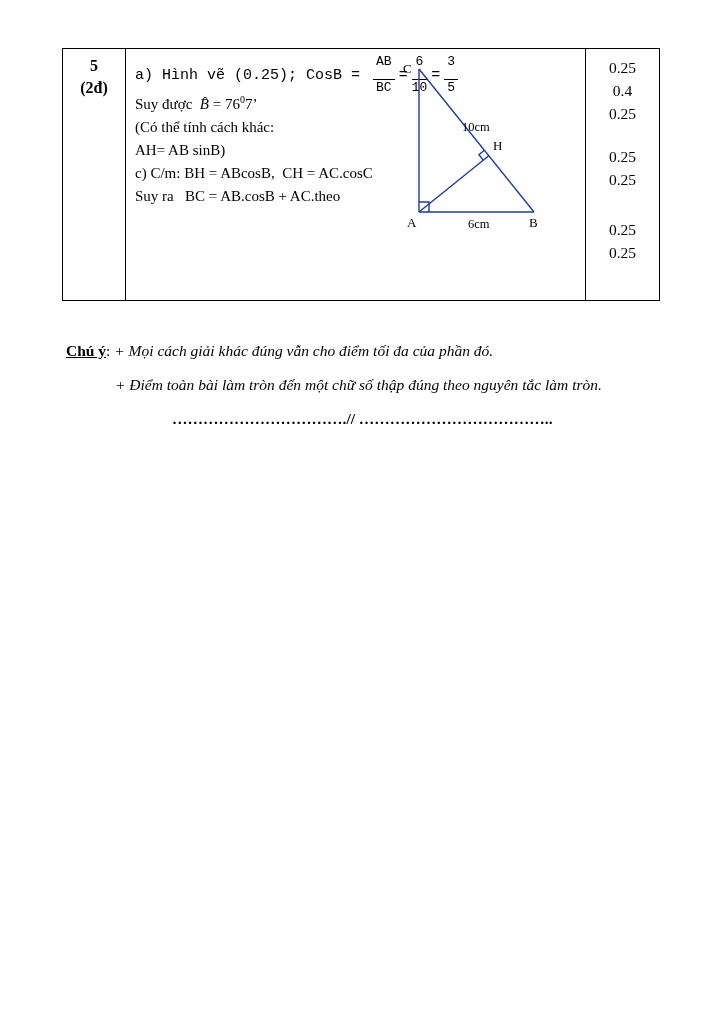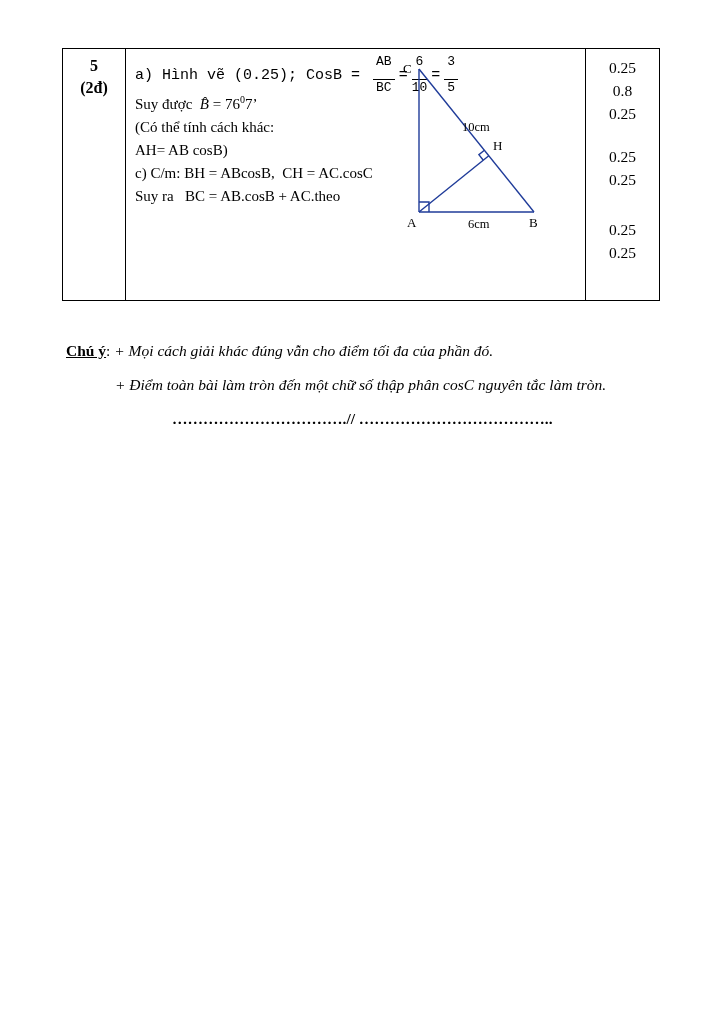--- a/index.html
+++ b/index.html
@@ -95,21 +95,21 @@
         <span class="frac"><span class="num">AB</span><span class="den">BC</span></span>
         <span>=</span>
         <span class="frac"><span class="num">6</span><span class="den">10</span></span>
         <span>=</span>
         <span class="frac"><span class="num">3</span><span class="den">5</span></span>
       </div>
 
       <div class="sol-line"><span>Suy được  </span><span class="italic">B̂</span><span> = 76</span><sup>0</sup><span>7’</span></div>
 
       <div class="sol-line">(Có thể tính cách khác:</div>
-      <div class="sol-line">AH= AB cosB)</div>
+      <div class="sol-line">AH= AB sinB)</div>
       <div class="sol-line">c) C/m: BH = ABcosB,  CH = AC.cosC</div>
       <div class="sol-line">Suy ra   BC = AB.cosB + AC.theo</div>
 
       <svg class="diagram" width="150" height="180" viewBox="0 0 150 180">
         <g fill="none" stroke-width="1.4" stroke="#1f3b99">
           <line x1="17" y1="12" x2="17" y2="155"></line>
           <line x1="17" y1="155" x2="132" y2="155"></line>
           <line x1="17" y1="12" x2="132" y2="155"></line>
           <line x1="17" y1="155" x2="86.8" y2="98.8"></line>
           <polyline points="17,145 27,145 27,155"></polyline>
@@ -120,29 +120,29 @@
         <text x="91" y="93">H</text>
         <text x="5" y="170">A</text>
         <text class="small-label" x="66" y="171">6cm</text>
         <text x="127" y="170">B</text>
       </svg>
 
     </div>
 
     <div class="cell-marks">
       <span class="mark-0">0.25</span>
-      <span class="mark-1">0.8</span>
+      <span class="mark-1">0.4</span>
       <span class="mark-2">0.25</span>
       <span class="mark-3">0.25</span>
       <span class="mark-4">0.25</span>
       <span class="mark-5">0.25</span>
       <span class="mark-6">0.25</span>
     </div>
 
   </div>
 
   <p class="note-1"><span class="chu-y">Chú ý</span><span>: </span><span class="italic">+ Mọi cách giải khác đúng vẫn cho điểm tối đa của phần đó.</span></p>
 
-  <p class="note-2 italic">+ Điểm toàn bài làm tròn đến một chữ số thập phân cosC nguyên tắc làm tròn.</p>
+  <p class="note-2 italic">+ Điểm toàn bài làm tròn đến một chữ số thập đúng theo nguyên tắc làm tròn.</p>
 
   <p class="dots-line">…………………………….// ………………………………..</p>
 
 </div>
 
 </body></html>

